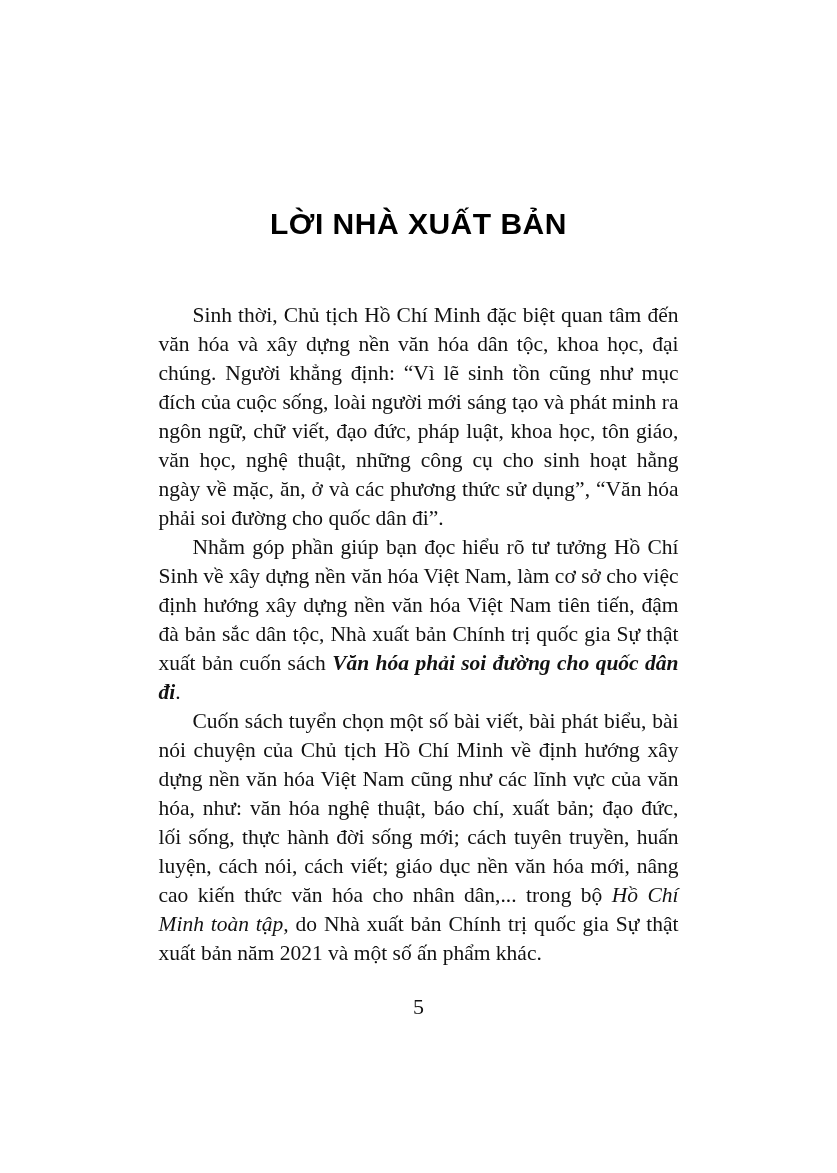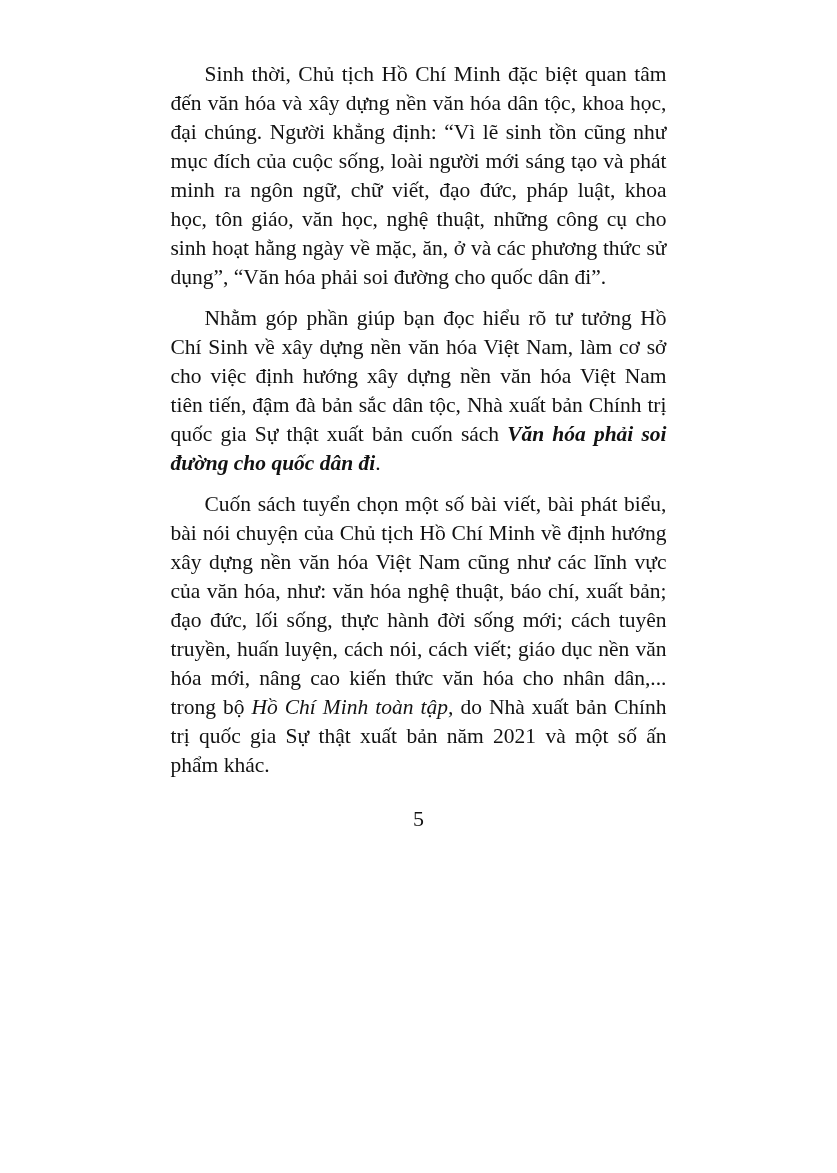--- a/index.html
+++ b/index.html
@@ -29,40 +29,41 @@
   }
   .content {
     width: 520px;
     margin: 60px auto 0 auto;
     font-size: 21.5px;
     line-height: 29px;
     text-align: justify;
     text-justify: inter-word;
   }
   .content p {
-    margin: 12px;
+    margin: 0;
     text-indent: 34px;
   }
   .content .bold-italic {
     font-weight: bold;
     font-style: italic;
   }
   .content .italic {
     font-style: italic;
   }
   .page-number {
     margin-top: 26px;
     text-align: center;
     font-size: 22px;
     color: #121212;
   }
 </style>
 </head>
 <body>
 
 <div class="page">
+  <h1 class="title">LỜI NHÀ XUẤT BẢN</h1>
   <div class="content">
       <p><span>Sinh thời, Chủ tịch Hồ Chí Minh đặc biệt quan tâm đến văn hóa và xây dựng nền văn hóa dân tộc, khoa học, đại chúng. Người khẳng định: “Vì lẽ sinh tồn cũng như mục đích của cuộc sống, loài người mới sáng tạo và phát minh ra ngôn ngữ, chữ viết, đạo đức, pháp luật, khoa học, tôn giáo, văn học, nghệ thuật, những công cụ cho sinh hoạt hằng ngày về mặc, ăn, ở và các phương thức sử dụng”, “Văn hóa phải soi đường cho quốc dân đi”.</span></p>
       <p><span>Nhằm góp phần giúp bạn đọc hiểu rõ tư tưởng Hồ Chí Sinh về xây dựng nền văn hóa Việt Nam, làm cơ sở cho việc định hướng xây dựng nền văn hóa Việt Nam tiên tiến, đậm đà bản sắc dân tộc, Nhà xuất bản Chính trị quốc gia Sự thật xuất bản cuốn sách </span><span class="bold-italic">Văn hóa phải soi đường cho quốc dân đi</span><span>.</span></p>
       <p><span>Cuốn sách tuyển chọn một số bài viết, bài phát biểu, bài nói chuyện của Chủ tịch Hồ Chí Minh về định hướng xây dựng nền văn hóa Việt Nam cũng như các lĩnh vực của văn hóa, như: văn hóa nghệ thuật, báo chí, xuất bản; đạo đức, lối sống, thực hành đời sống mới; cách tuyên truyền, huấn luyện, cách nói, cách viết; giáo dục nền văn hóa mới, nâng cao kiến thức văn hóa cho nhân dân,... trong bộ </span><span class="italic">Hồ Chí Minh toàn tập,</span><span> do Nhà xuất bản Chính trị quốc gia Sự thật xuất bản năm 2021 và một số ấn phẩm khác.</span></p>
     </div>
   <div class="page-number">5</div>
 </div>
 
 </body></html>

